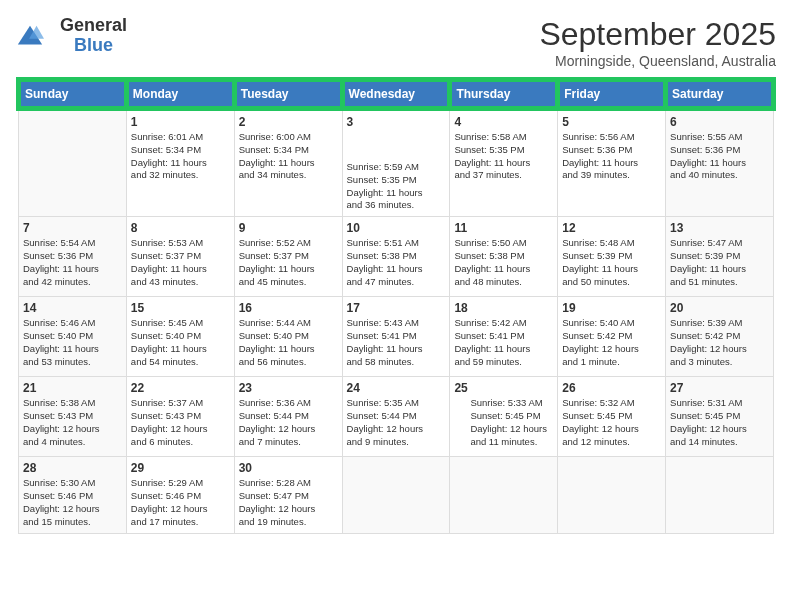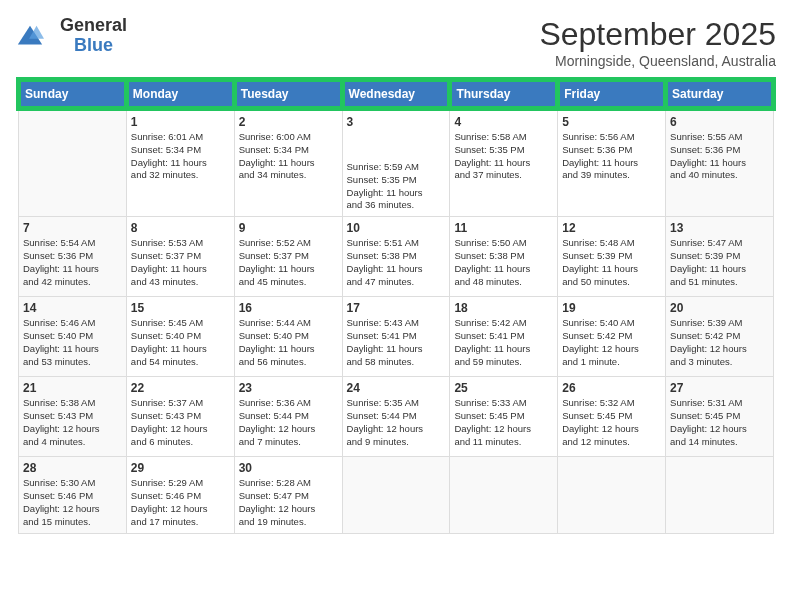--- a/index.html
+++ b/index.html
@@ -301,21 +301,21 @@
         </td>
         <td>
           <span class="day-number">24</span>
           <div class="day-info" style="white-space: pre-line;">Sunrise: 5:35 AM
 Sunset: 5:44 PM
 Daylight: 12 hours
 and 9 minutes.</div>
         </td>
         <td>
           <span class="day-number">25</span>
-          <div class="day-info" style="white-space: pre-line;">Sunrise: 5:33 AM
+          <div class="day-info" style="white-space: pre-line; margin-left: 16px;">Sunrise: 5:33 AM
 Sunset: 5:45 PM
 Daylight: 12 hours
 and 11 minutes.</div>
         </td>
         <td>
           <span class="day-number">26</span>
           <div class="day-info" style="white-space: pre-line;">Sunrise: 5:32 AM
 Sunset: 5:45 PM
 Daylight: 12 hours
 and 12 minutes.</div>

